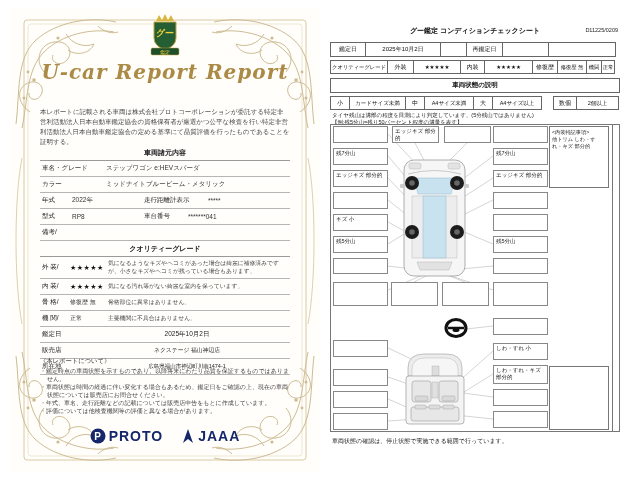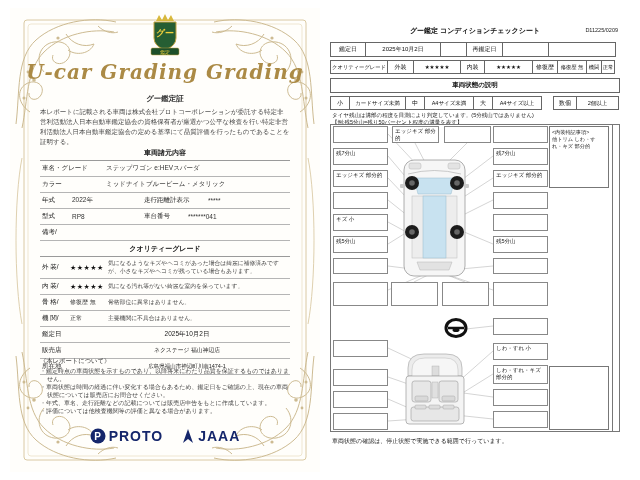--- a/index.html
+++ b/index.html
@@ -81,22 +81,21 @@
   </svg>
 
   <svg class="lp-badge" width="34" height="44" viewBox="0 0 34 44">
     <path d="M8,9 L11,3 L14,8 L17,2 L20,8 L23,3 L26,9 Z" fill="#d8b83c"></path>
     <path d="M6,10 H28 V26 Q28,34 17,38 Q6,34 6,26 Z" fill="#265e33" stroke="#c3a23e" stroke-width="1"></path>
     <text x="17" y="24" text-anchor="middle" font-size="9" font-weight="bold" fill="#f2d23c">グー</text>
     <rect x="3" y="36" width="28" height="7" rx="1.5" fill="#1d4f2a" stroke="#c3a23e" stroke-width="0.5"></rect>
     <text x="17" y="41.5" text-anchor="middle" font-size="4.8" fill="#f2d23c">鑑定</text>
   </svg>
 
-  <div class="lp-title">U-car Grading Grading</div>
-  <div class="lp-sub">グー鑑定証</div>
+  <div class="lp-title">U-car Report Report</div>
   <div class="lp-intro">本レポートに記載される車両は株式会社プロトコーポレーションが委託する特定非営利活動法人日本自動車鑑定協会の資格保有者が厳選かつ公平な検査を行い特定非営利活動法人日本自動車鑑定協会の定める基準にて品質評価を行ったものであることを証明する。</div>
 
   <div class="tables">
     <div class="t-head">車両諸元内容</div>
     <div class="t-row">
       <span class="lbl w64">車名・グレード</span>
       <span class="val">ステップワゴン e:HEVスパーダ</span>
     </div>
     <div class="t-row">
       <span class="lbl w64">カラー</span>

